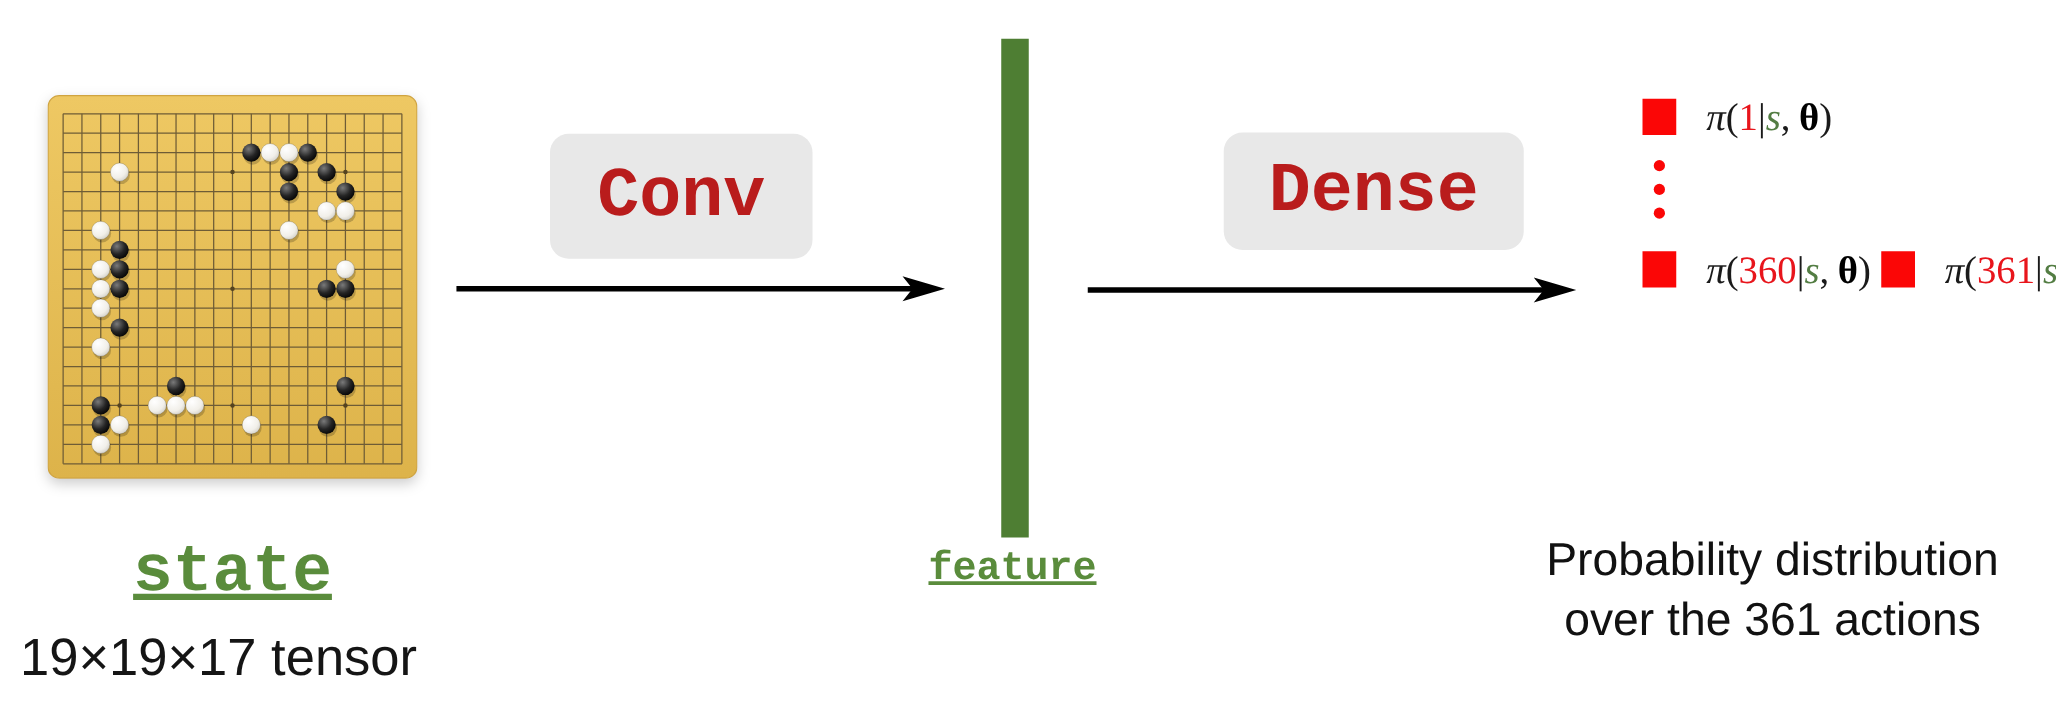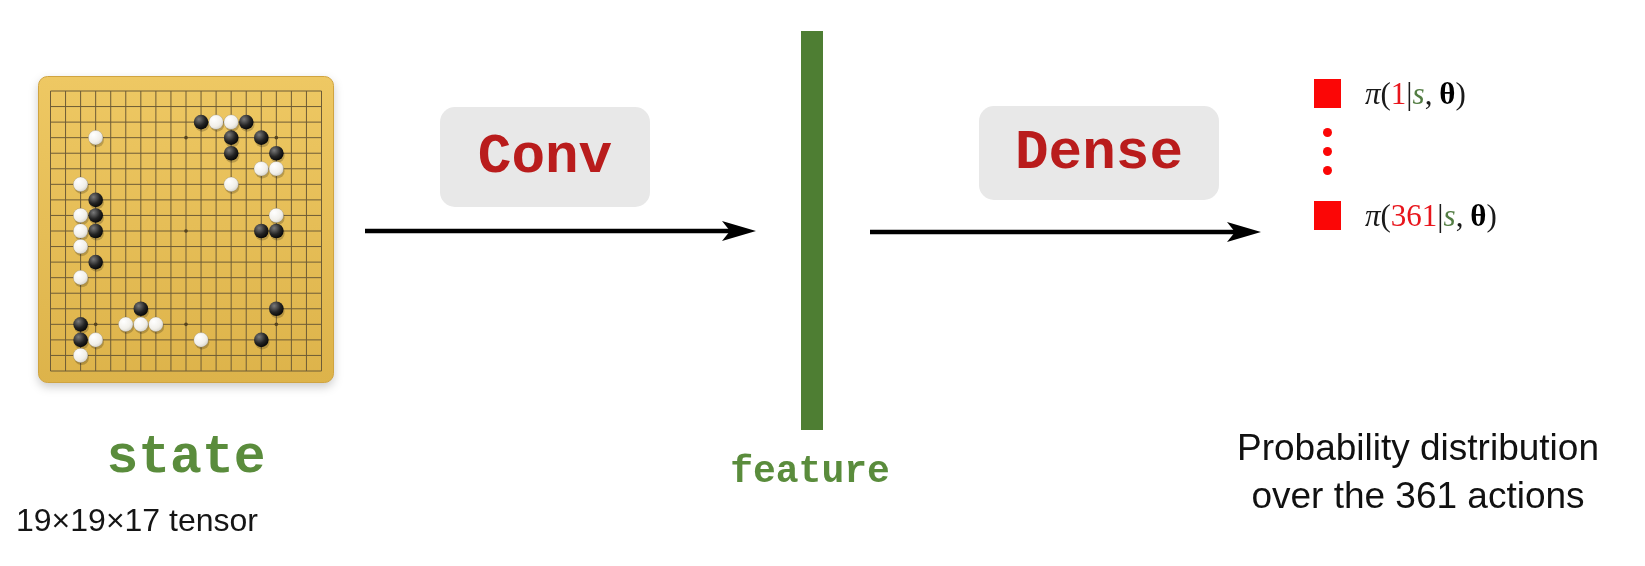--- a/index.html
+++ b/index.html
@@ -10,26 +10,26 @@
   }
   .abs { position:absolute; }
 
   
   #board-wrap { left:38px; top:76px; width:296px; height:307px;
     filter:drop-shadow(0 4px 5px rgba(0,0,0,0.20)); }
 
   
   .code-label {
     font-family:"Liberation Mono","DejaVu Sans Mono",monospace;
-    font-weight:bold; color:#5a8c3c; text-align:center; white-space:nowrap;
+    font-weight:bold; color:#5a8c3c; text-align:center; white-space:nowrap;text-decoration:underline;
   }
   #state-label   { left:36px;  top:428px; width:300px; font-size:53px; }
-  #feature-label { left:660px; top:450px; width:300px; font-size:38px; }
-
-  #tensor-label { left:16px; top:502px; font-size:32px; color:#151515; white-space:nowrap; }
+  #feature-label { left:660px; top:436px; width:300px; font-size:32px; }
+
+  #tensor-label { left:16px; top:502px; font-size:42px; color:#151515; white-space:nowrap; }
 
   
   .layer-box {
     background:#e8e8e8; border-radius:15px;
     display:flex; align-items:center; justify-content:center;
     font-family:"Liberation Mono","DejaVu Sans Mono",monospace;
     font-weight:bold; font-size:56px; color:#b91c1c;
   }
   #conv-box  { left:440px; top:107px; width:210px; height:100px; }
   #dense-box { left:947px; top:106px; width:240px; height:94px;margin-left:32px;  }
@@ -242,20 +242,24 @@
 
 
 </div>
   <div id="dots-box">
       <span class="dot"></span>
       <span class="dot"></span>
       <span class="dot"></span>
     </div>
   <div class="out-group" id="rows-bottom">
 
+  <div class="out-row">
+    <span class="sq"></span>
+    <span class="formula"><span class="pi">π</span><span class="open">(</span><span class="num">360</span><span class="vbar">|</span><span class="s">s</span><span class="comma">,</span><span class="theta">θ</span><span class="close">)</span></span>
+  </div>
 
   <div class="out-row">
     <span class="sq"></span>
     <span class="formula"><span class="pi">π</span><span class="open">(</span><span class="num">361</span><span class="vbar">|</span><span class="s">s</span><span class="comma">,</span><span class="theta">θ</span><span class="close">)</span></span>
   </div>
 </div>
 </div>
 
 <div class="abs" id="prob-caption">
   <div>Probability distribution</div>

